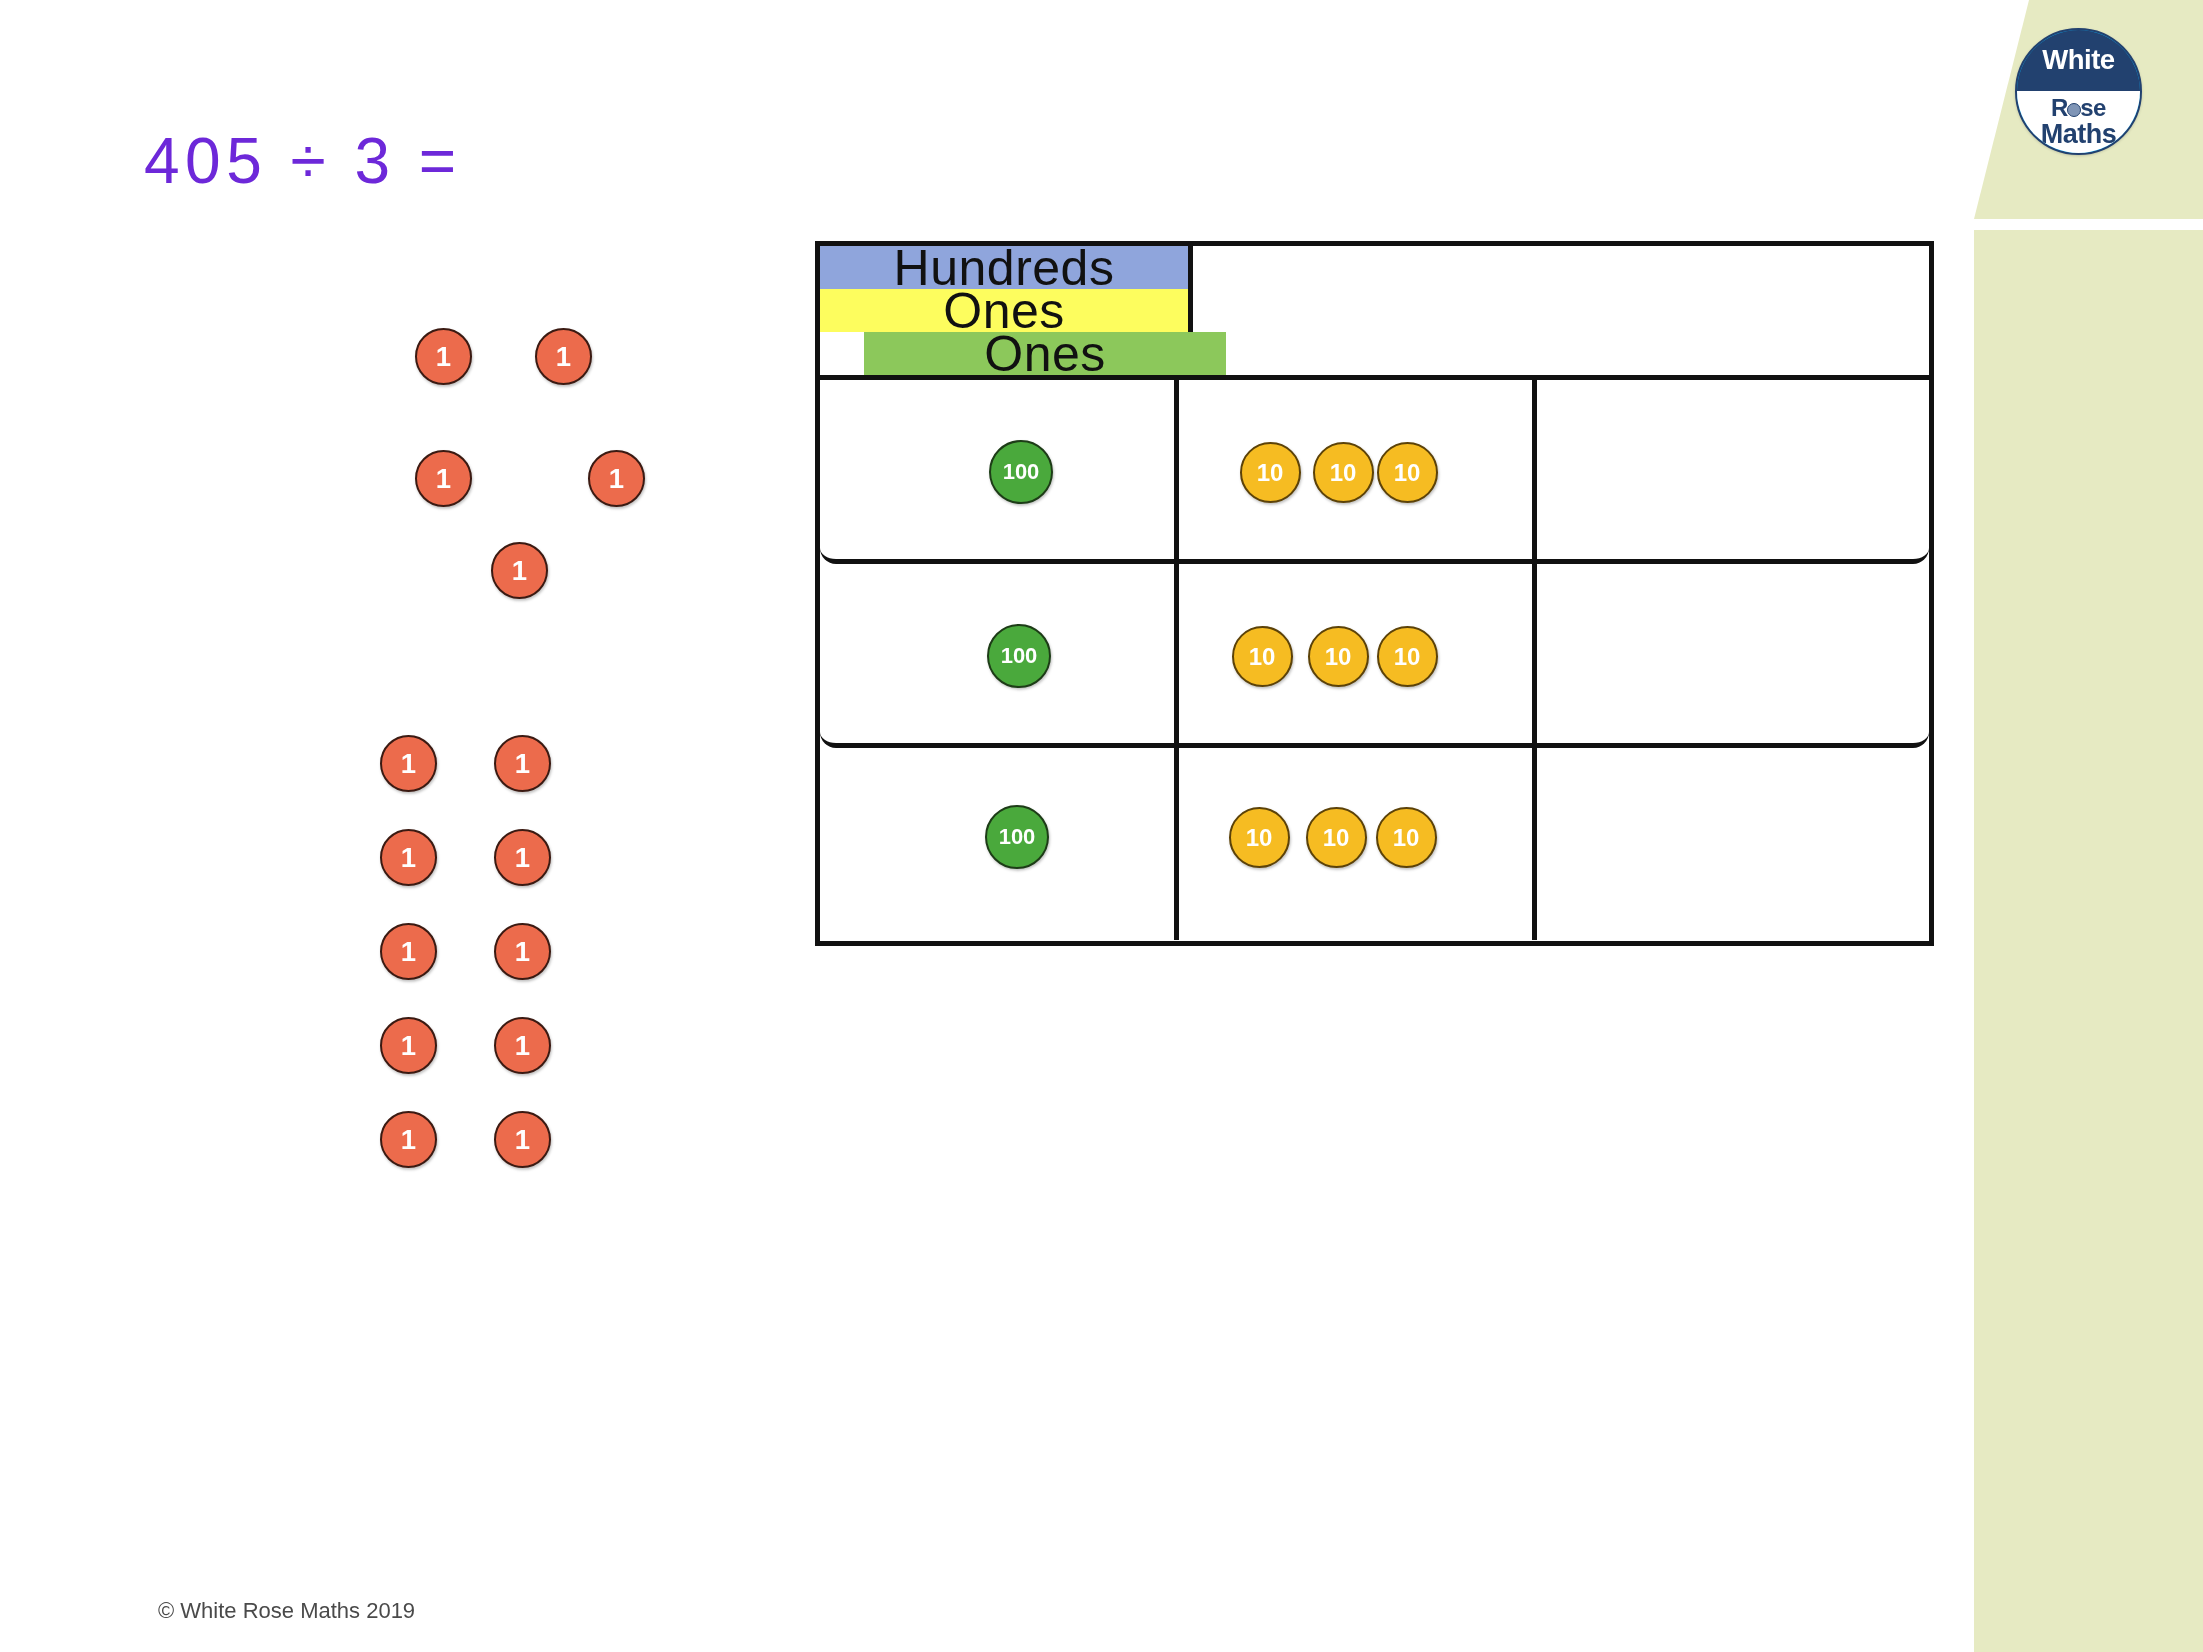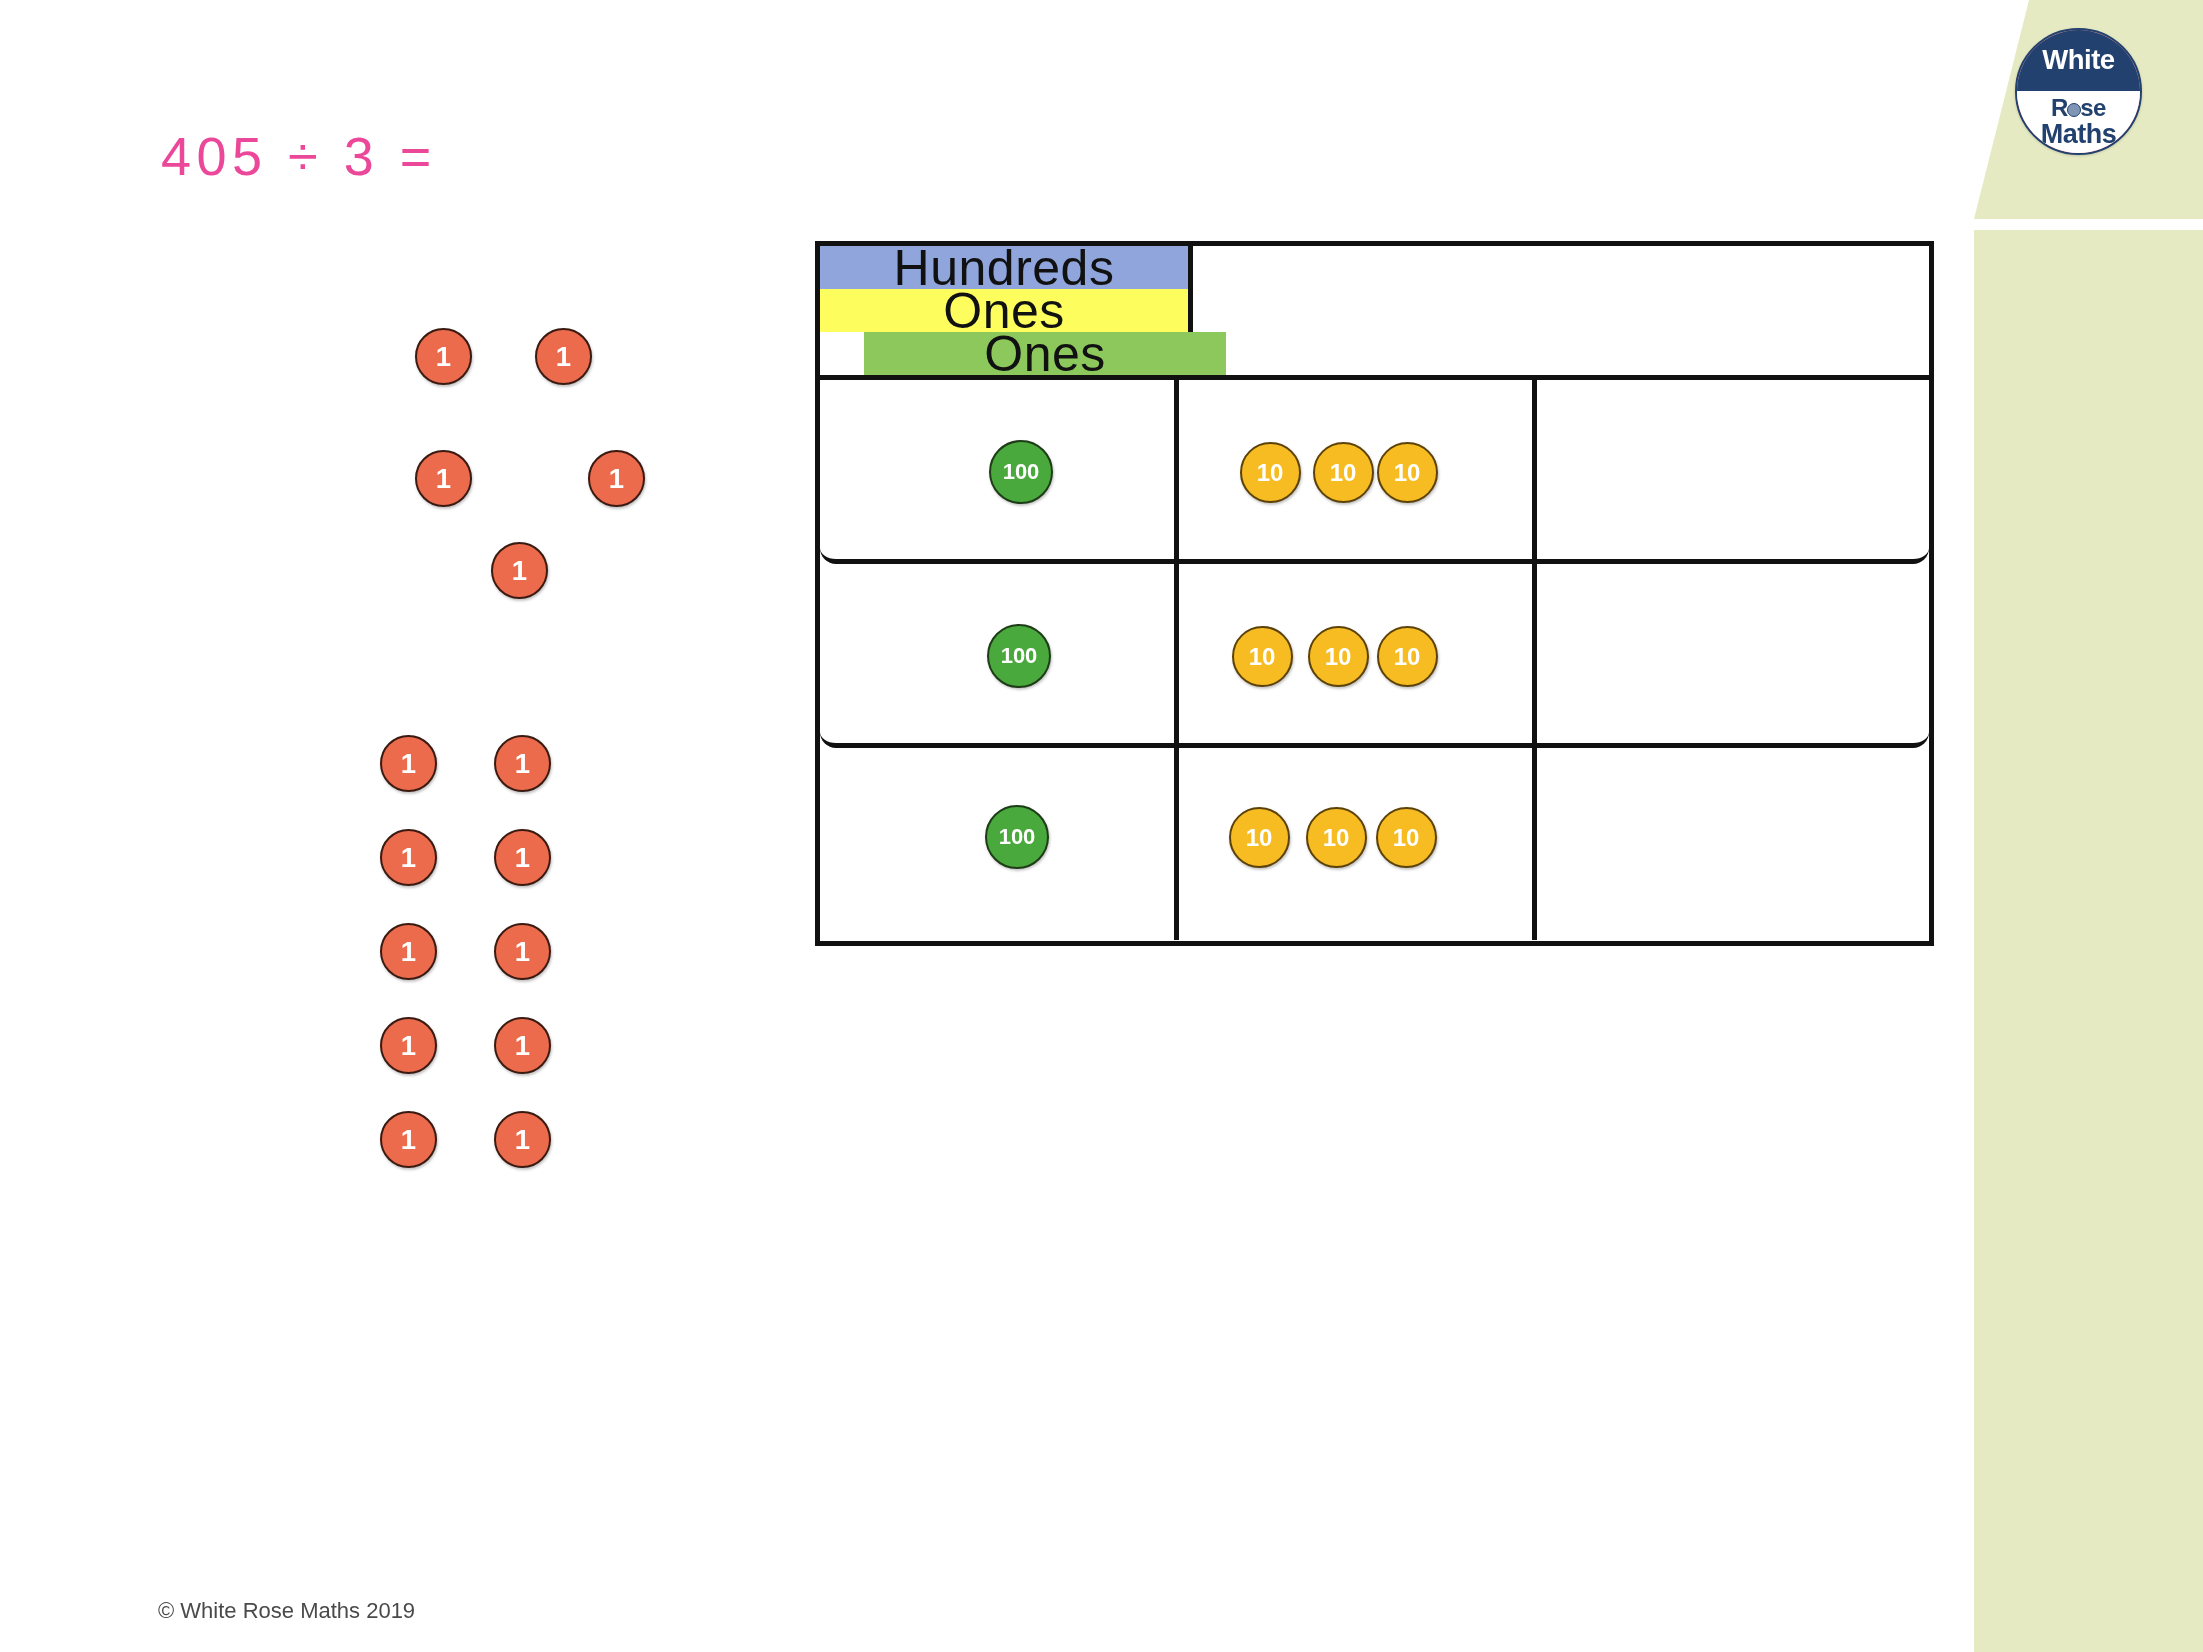--- a/index.html
+++ b/index.html
@@ -44,21 +44,21 @@
   }
 
   
   .logo {
     position: absolute;
     top: 27.5px;
     right: 62px;
     width: 123px;
     height: 123px;
     border-radius: 50%;
-    background: #fca5a5;
+    background: #0ea5e9;
     border: 2.8px solid #22416f;
     overflow: hidden;
     box-shadow: 0 0.9px 2.8px rgba(0,0,0,0.18);
   }
   .logo-top {
     position: absolute;
     top: 0; left: 0; right: 0;
     height: 50%;
     background: #22416f;
     display: flex;
@@ -97,24 +97,24 @@
     border-radius: 50%;
     background: #7f95b6;
     border: 1.8px solid #22416f;
     vertical-align: -0.9px;
     margin: 0 -0.9px;
   }
 
   
   .title {
     position: absolute;
-    left: 161px;
+    left: 144px;
     top: 129px;
-    font-size: 54px;
-    color: #ec4899;
+    font-size: 64px;
+    color: #6d28d9;
     letter-spacing: 5.5px;
     font-weight: 500;
     white-space: nowrap;
     line-height: 1;
   }
 
   
   .counter {
     position: absolute;
     border-radius: 50%;

